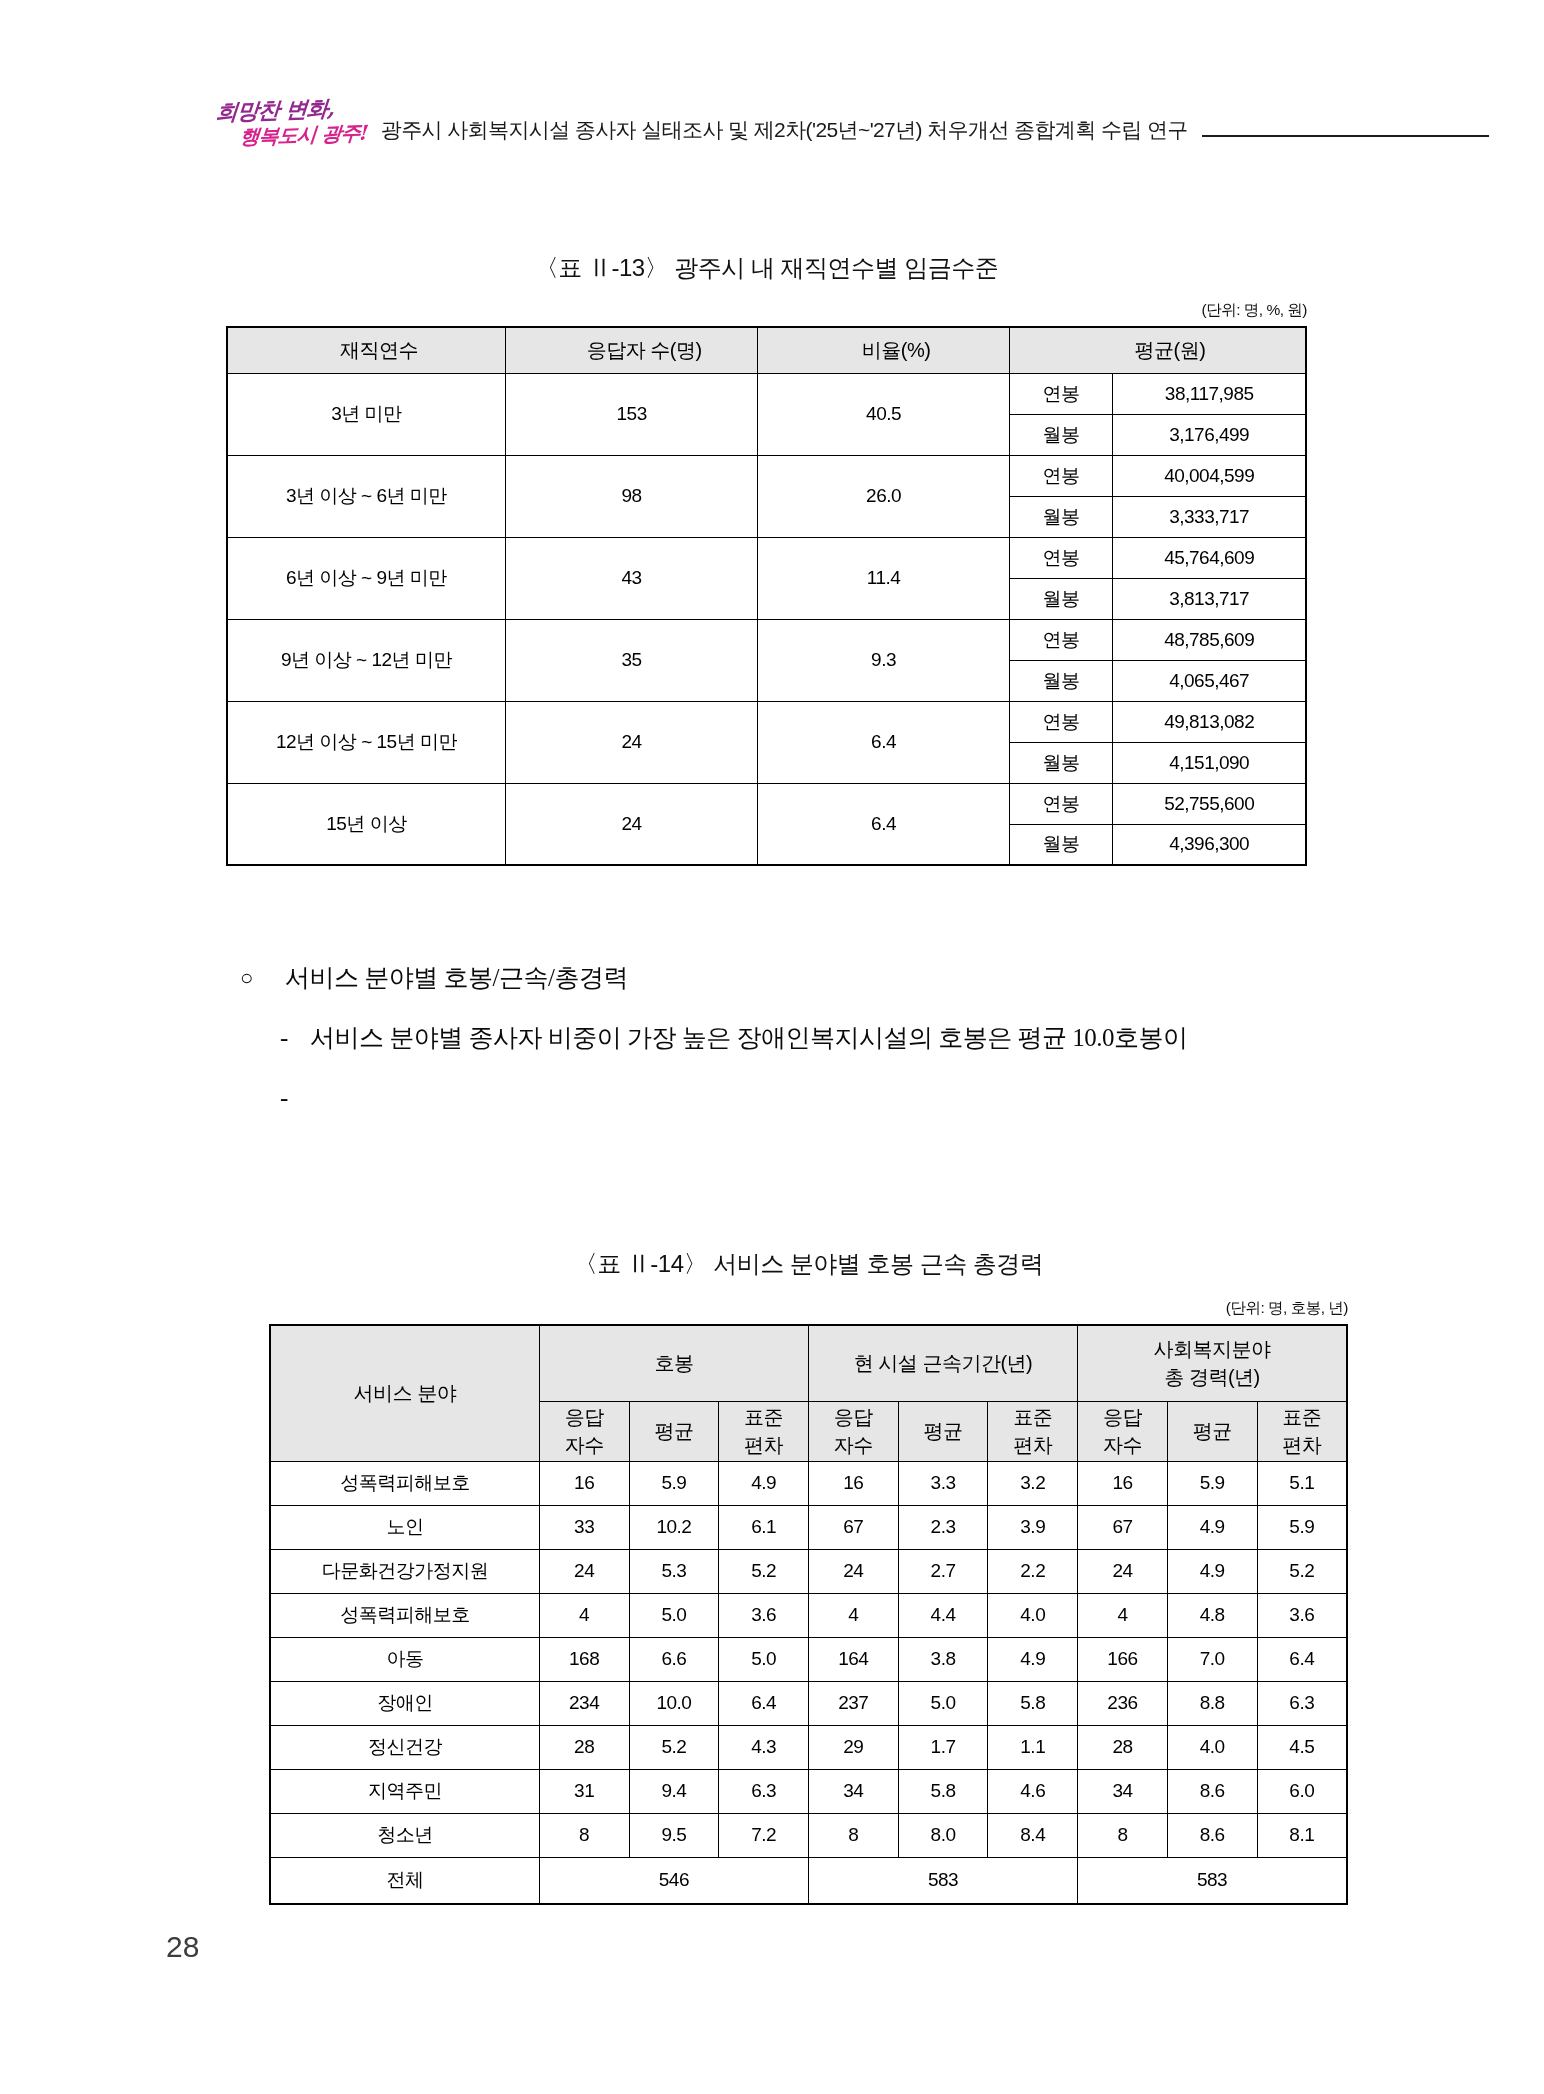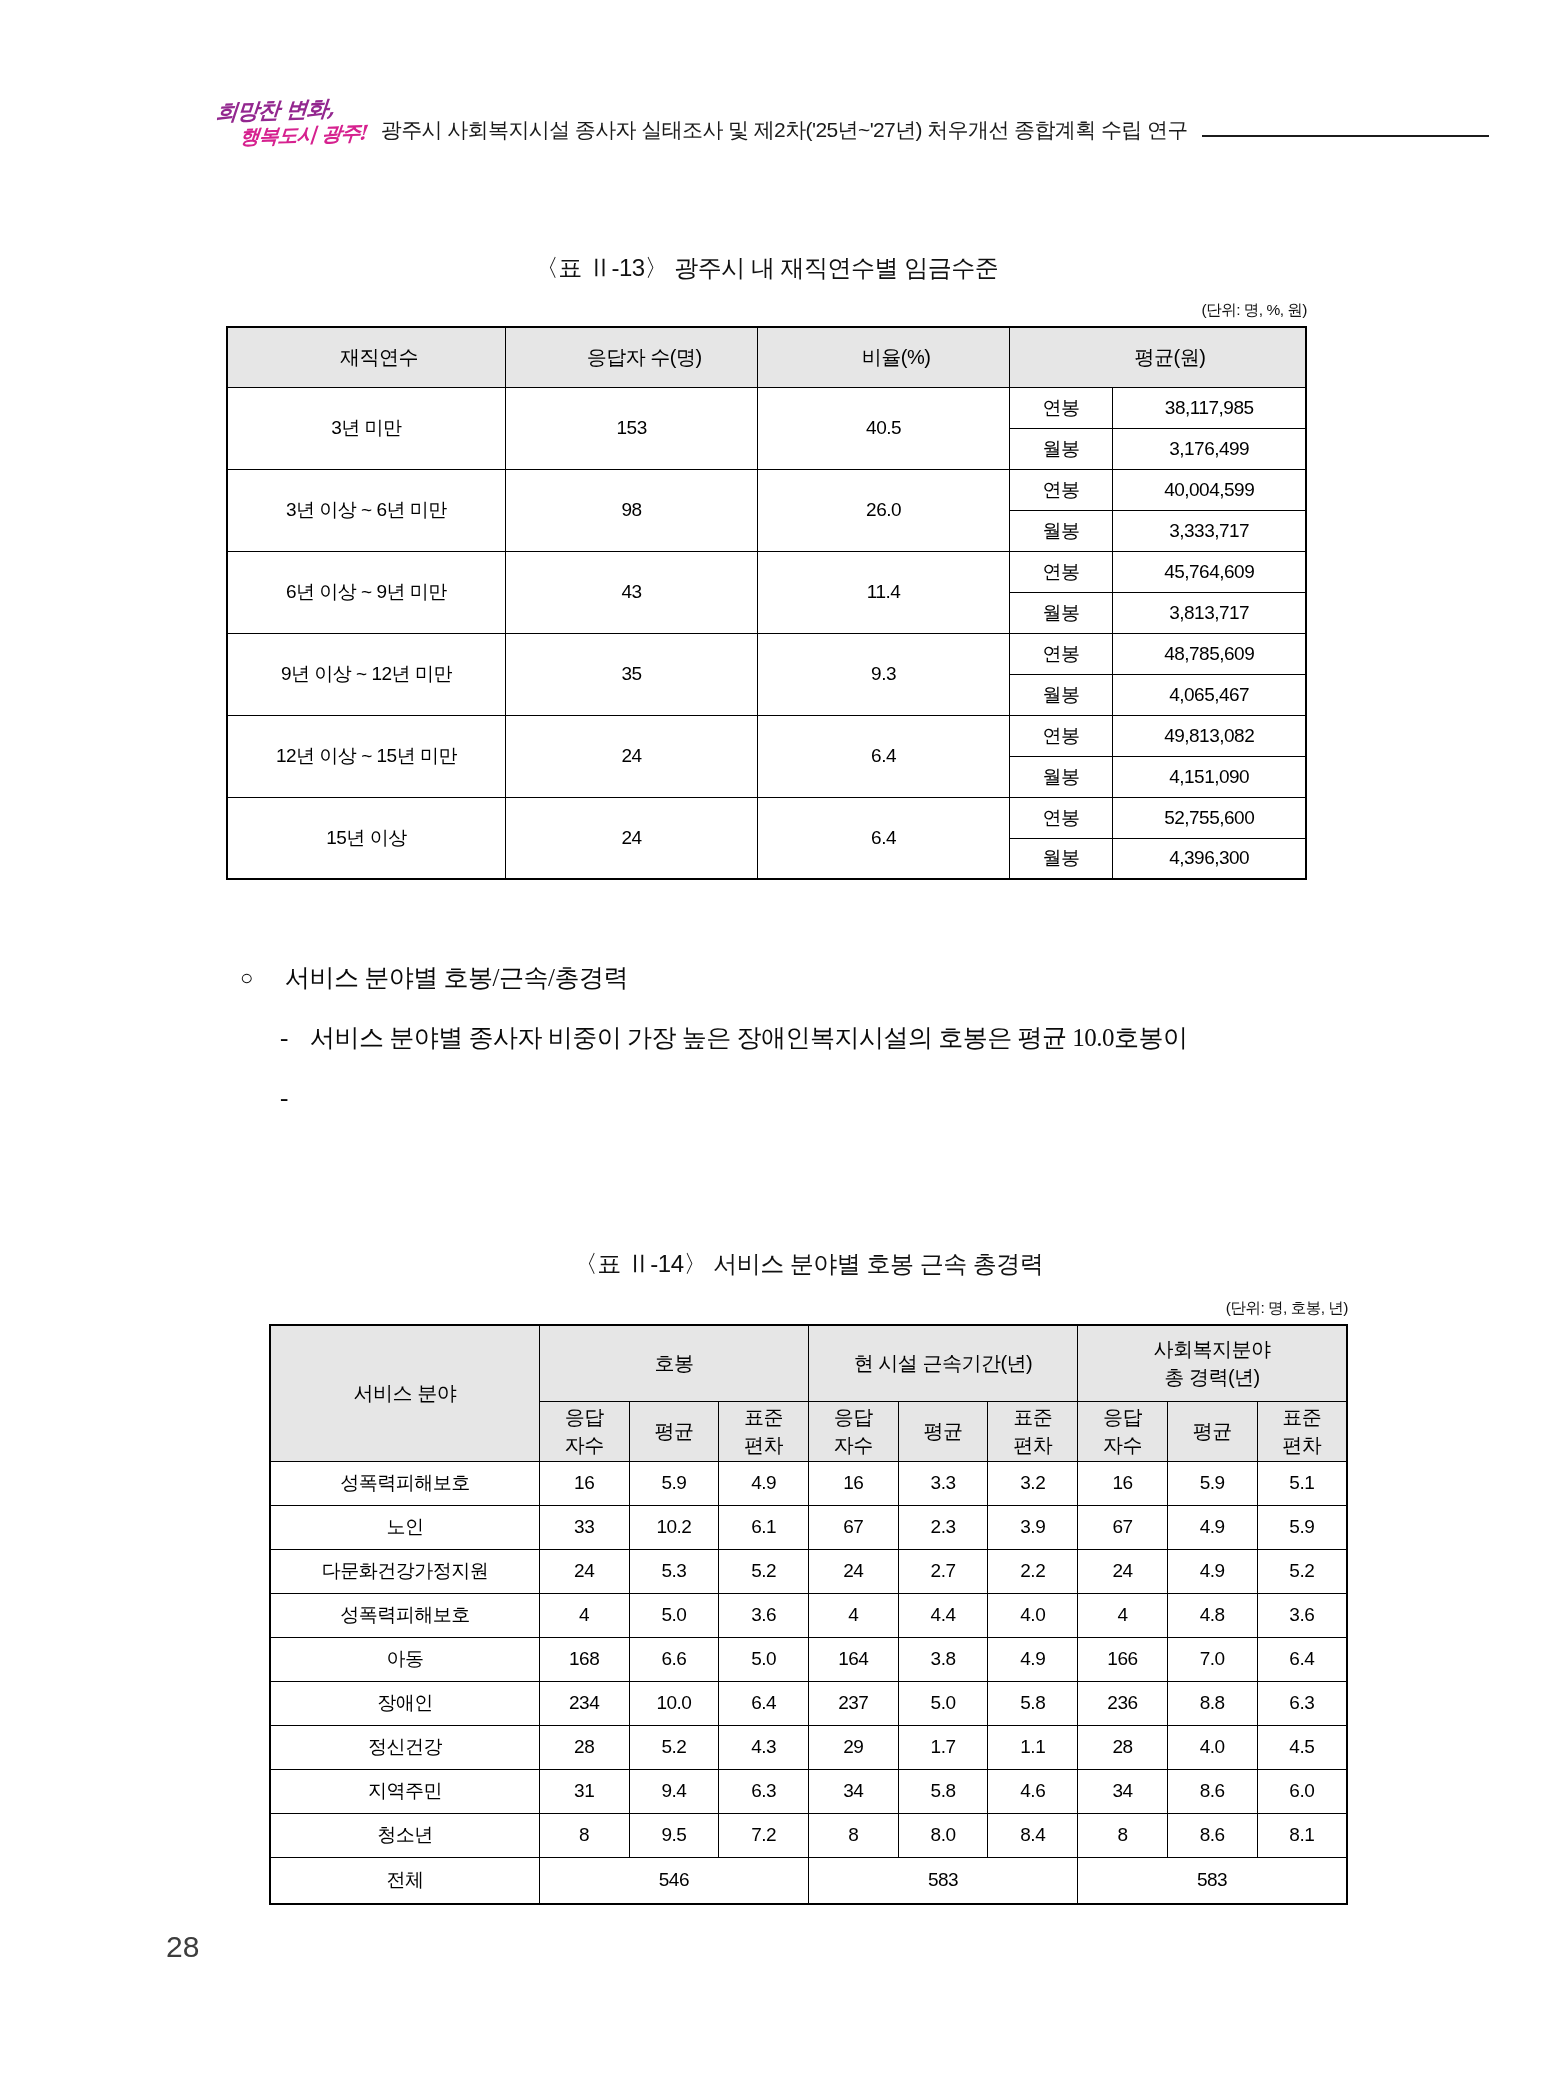--- a/index.html
+++ b/index.html
@@ -33,21 +33,21 @@
   table { width:100%; border-collapse:collapse; table-layout:fixed;
           border:2px solid #000; background:#fff; }
   th, td { border:1px solid #000; text-align:center; vertical-align:middle;
            padding:0 3px; font-weight:normal; letter-spacing:-0.5px; }
   thead th { background:#e6e6e6; }
 
   
   .table1-wrap { position:absolute; top:252px; left:226px; width:1081px; }
   .table1-wrap .tbl-caption { margin-bottom:16px; }
   .table1-wrap .tbl-unit { margin-bottom:5px; }
-  .t1 thead th { height:60px; font-size:20px;padding-left:28px; }
+  .t1 thead th { height:46px; font-size:20px;padding-left:28px; }
   .t1 td { height:41px; font-size:19px; }
 
   
   .bullets { position:absolute; top:948px; left:240px; width:1140px;
              font-family:"Liberation Serif", serif; font-size:25px;
              letter-spacing:-0.5px; color:#0a0a0a; }
   .bullet-heading { display:flex; height:60px; line-height:60px; }
   .bullet-heading .marker { width:45px; font-size:22px; }
   .bullet-item { display:flex; margin-left:40px; }
   .bullet-item .marker { width:30px; height:60px; line-height:60px; }

